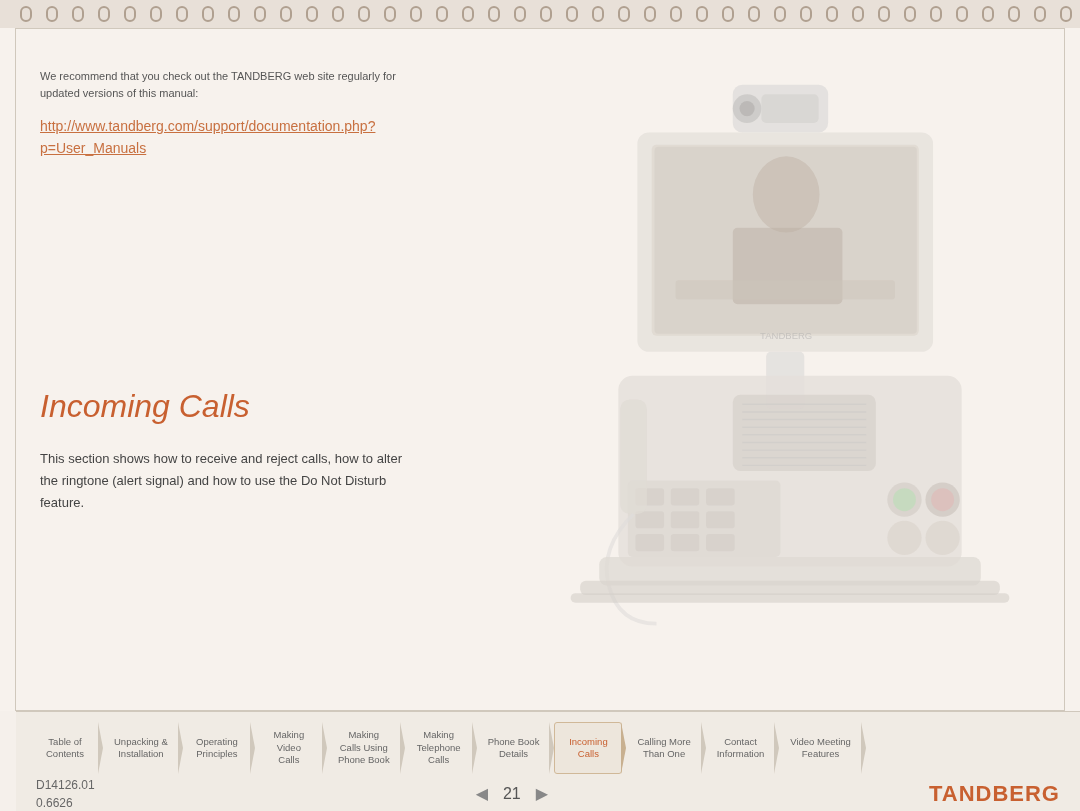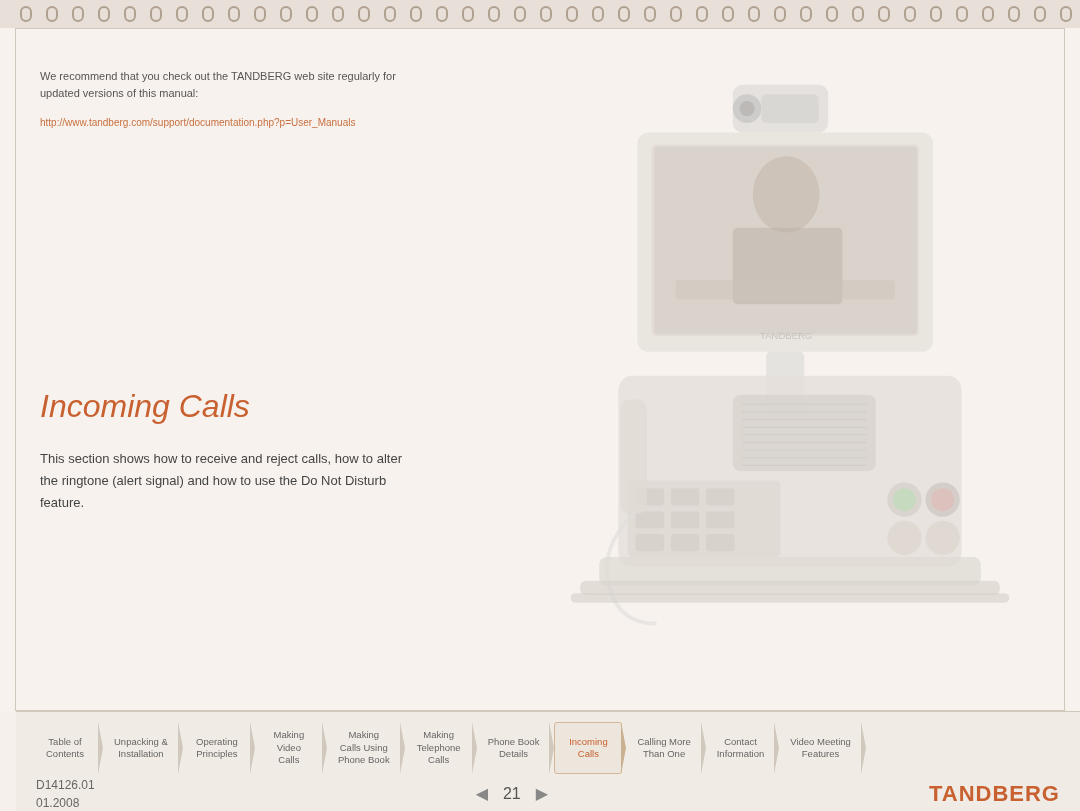--- a/index.html
+++ b/index.html
@@ -77,22 +77,23 @@
     }
 
     .recommendation-text {
       font-size: 11px;
       color: #555;
       line-height: 1.5;
       margin-bottom: 14px;
     }
 
     .link-text {
-      font-size: 10px;
+      font-size: 14px;
       color: #c87040;
+      text-decoration: underline;
       line-height: 1.6;
       display: block;
     }
 
     .section-title {
       position: absolute;
       left: 40px;
       top: 360px;
       z-index: 5;
     }
@@ -381,21 +382,21 @@
       <div class="nav-tab">Phone Book<br>Details</div>
       <div class="nav-tab active">Incoming<br>Calls</div>
       <div class="nav-tab">Calling More<br>Than One</div>
       <div class="nav-tab">Contact<br>Information</div>
       <div class="nav-tab">Video Meeting<br>Features</div>
     </div>
 
   <div class="bottom-bar">
     <div class="doc-number">
       <span>D14126.01</span><br>
-      <span>01.2008</span>
+      <span>0.6626</span>
     </div>
     <div class="page-nav">
       <span class="page-arrow">◀</span>
       <span class="page-number">21</span>
       <span class="page-arrow">▶</span>
     </div>
     <div class="brand-logo">TANDBERG</div>
   </div>
 </div>
 

